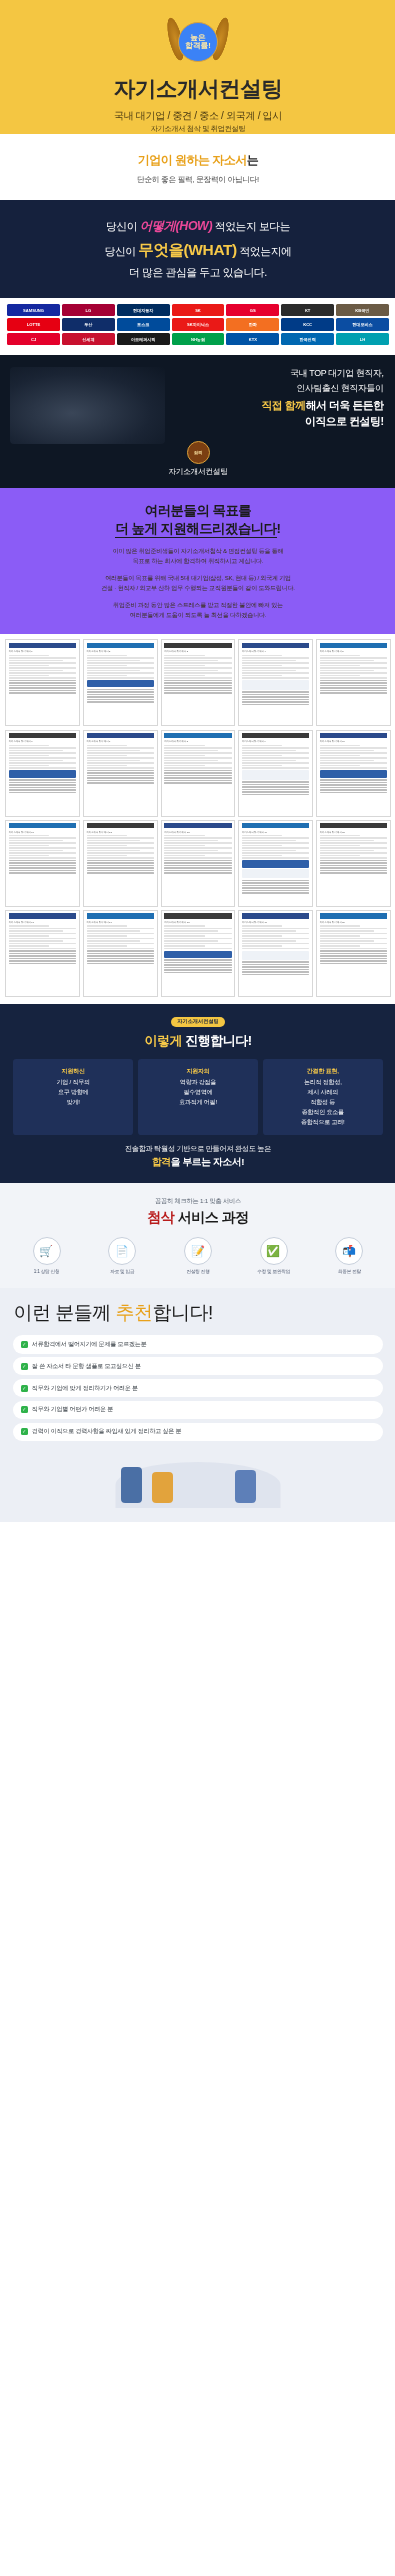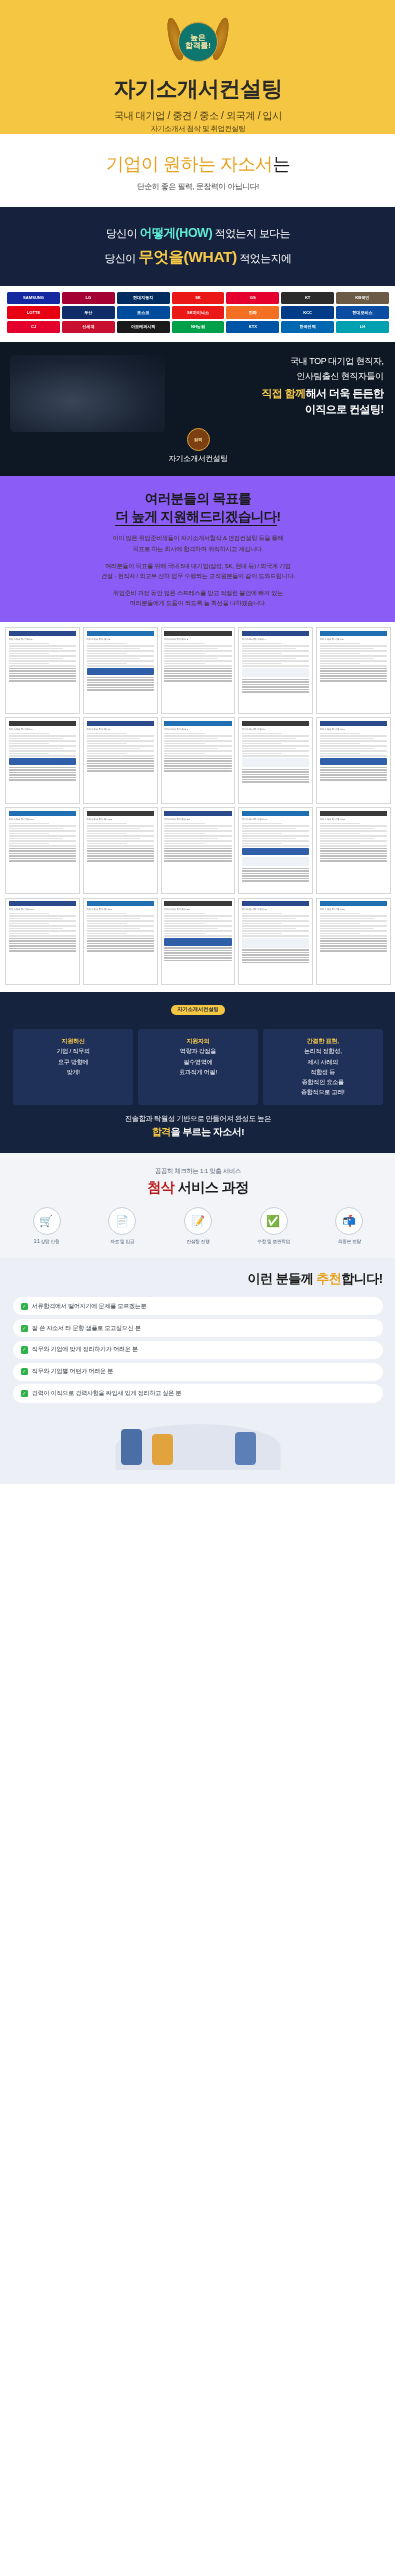--- a/index.html
+++ b/index.html
@@ -20,21 +20,21 @@
   .ribbon {
     width: 58px; height: 58px; margin: 0 auto;
     position: relative;
   }
   .ribbon .laurel {
     position: absolute; inset: 0;
     display: flex; align-items: center; justify-content: center;
   }
   .ribbon .badge-circle {
     width: 40px; height: 40px; border-radius: 50%;
-    background: #0f766e;
+    background: #3b82f6;
     color: #ffe9a8;
     display: flex; flex-direction: column; align-items: center; justify-content: center;
     font-weight: bold; line-height: 1.15; font-size: 7.7px;
     border: 1.5px solid #d9a13a;
   }
   .laurel-leaf {
     position: absolute; top: 4.1px; width: 13.4px; height: 44px;
     background: radial-gradient(ellipse at center, #c98b22 0%, #a86d14 70%, rgba(168,109,20,0) 72%);
     border-radius: 50% 50% 50% 50%;
   }
@@ -78,30 +78,30 @@
     position: absolute; bottom: -10.3px; width: 62px; height: 77px;
     background: #f2b98d; border-radius: 50% 50% 20% 20%;
   }
   .hand.left { left: 20.6px; transform: rotate(12deg); }
   .hand.right { right: 20.6px; transform: rotate(-12deg); }
 
   
   .sec-white {
     background: #ffffff; text-align: center; padding: 17.5px 10.3px 15.5px 10.3px;
   }
-  .sec-white h2 { font-size: 18px; color: #1a1a1a; font-weight: normal; letter-spacing: -0.5px;}
+  .sec-white h2 { font-size: 12px; color: #1a1a1a; font-weight: bold; letter-spacing: -0.5px;}
   .sec-white h2 .accent { color: #e8a11b; }
   .sec-white p { font-size: 7.7px; color: #444; margin-top: 6.2px; letter-spacing: -0.3px;}
 
   
   .sec-navy {
     background: #15213d; color: #fff; text-align: center; padding: 17.5px 10.3px 17.5px 10.3px;
   }
   .sec-navy .l1 { font-size: 10.8px; letter-spacing: -0.4px;}
-  .sec-navy .l1 b { color: #5eead4; font-size: 12.4px;}
+  .sec-navy .l1 b { color: #ec4899; font-size: 12.4px; font-style: italic;}
   .sec-navy .l2 { font-size: 10.8px; margin-top: 5.2px; letter-spacing: -0.4px;}
   .sec-navy .l2 b { color: #f7c948; font-size: 15.5px; }
   .sec-navy .l3 { font-size: 10.8px; margin-top: 5.2px; letter-spacing: -0.4px;}
 
   
   .sec-logos { background: #ffffff; padding: 6.2px 7.2px 7.2px 7.2px; }
   .logo-row { display: flex; gap: 2.1px; margin-bottom: 2.1px; }
   .logo-cell {
     flex: 1; height: 12.4px; border-radius: 1.5px;
     display: flex; align-items: center; justify-content: center;
@@ -192,21 +192,21 @@
   .proc-item { flex: 1; }
   .proc-icon {
     width: 28px; height: 28px; margin: 0 auto; border-radius: 50%;
     background: #fff; border: 1px solid #c8d0dc;
     display: flex; align-items: center; justify-content: center; font-size: 11.3px; color: #3a4a63;
   }
   .proc-label { font-size: 4.6px; color: #47526a; margin-top: 4.1px; letter-spacing: -0.2px;}
 
   
   .sec-rec { background: #eceff5; padding: 12.4px 13.4px 14.4px 13.4px; }
-  .sec-rec h2 { font-size: 13px; color: #1b1b1b; font-weight: bold; text-align: right; letter-spacing: -0.5px;}
+  .sec-rec h2 { font-size: 19px; color: #1b1b1b; font-weight: normal; text-align: left; letter-spacing: -0.5px;}
   .sec-rec h2 .y { color: #e8a11b; }
   .rec-list { margin-top: 9.3px; }
   .rec-item {
     background: #ffffff; border-radius: 10.3px; padding: 4.6px 7.2px; margin-bottom: 3.6px;
     font-size: 6px; color: #31383f; display: flex; align-items: center; gap: 4.1px;
     letter-spacing: -0.2px;
   }
   .chk {
     width: 7.2px; height: 7.2px; border-radius: 1.5px; background: #2fb24a; color: #fff;
     font-size: 4.6px; display: flex; align-items: center; justify-content: center; flex: none;
@@ -269,20 +269,21 @@
     <p>단순히 좋은 필력, 문장력이 아닙니다!</p>
   </section>
 
   <section class="sec-navy">
     <div class="l1">
       <span>당신이 </span><b>어떻게(HOW)</b><span> 적었는지 보다는</span>
     </div>
     <div class="l2">
       <span>당신이 </span><b>무엇을(WHAT)</b><span> 적었는지에</span>
     </div>
+    <div class="l3">더 많은 관심을 두고 있습니다.</div>
   </section>
 
   <section class="sec-logos">
     <div class="logo-row" id="logo-row-1">
         <div class="logo-cell" style="background: rgb(20, 40, 160);">SAMSUNG</div>
         <div class="logo-cell" style="background: rgb(165, 0, 52);">LG</div>
         <div class="logo-cell" style="background: rgb(0, 44, 95);">현대자동차</div>
         <div class="logo-cell" style="background: rgb(234, 25, 23);">SK</div>
         <div class="logo-cell" style="background: rgb(230, 0, 45);">GS</div>
         <div class="logo-cell" style="background: rgb(43, 43, 43);">KT</div>
@@ -744,20 +745,23 @@
           <div class="ln d"></div>
           <div class="ln d"></div>
           <div class="ln d"></div>
           <div class="ln d"></div>
         </div>
       </div>
   </section>
 
   <section class="sec-how">
     <div class="kbrand">자기소개서컨설팅</div>
+    <h2>
+      <span class="y">이렇게</span><span> 진행합니다!</span>
+    </h2>
     <div class="how-cards">
       <div class="how-card">
         <div class="hl">지원하신</div>
         <div>기업 / 직무의</div>
         <div>요구 방향에</div>
         <div>맞게!</div>
       </div>
       <div class="how-card">
         <div class="hl">지원자의</div>
         <div>역량과 강점을</div>

